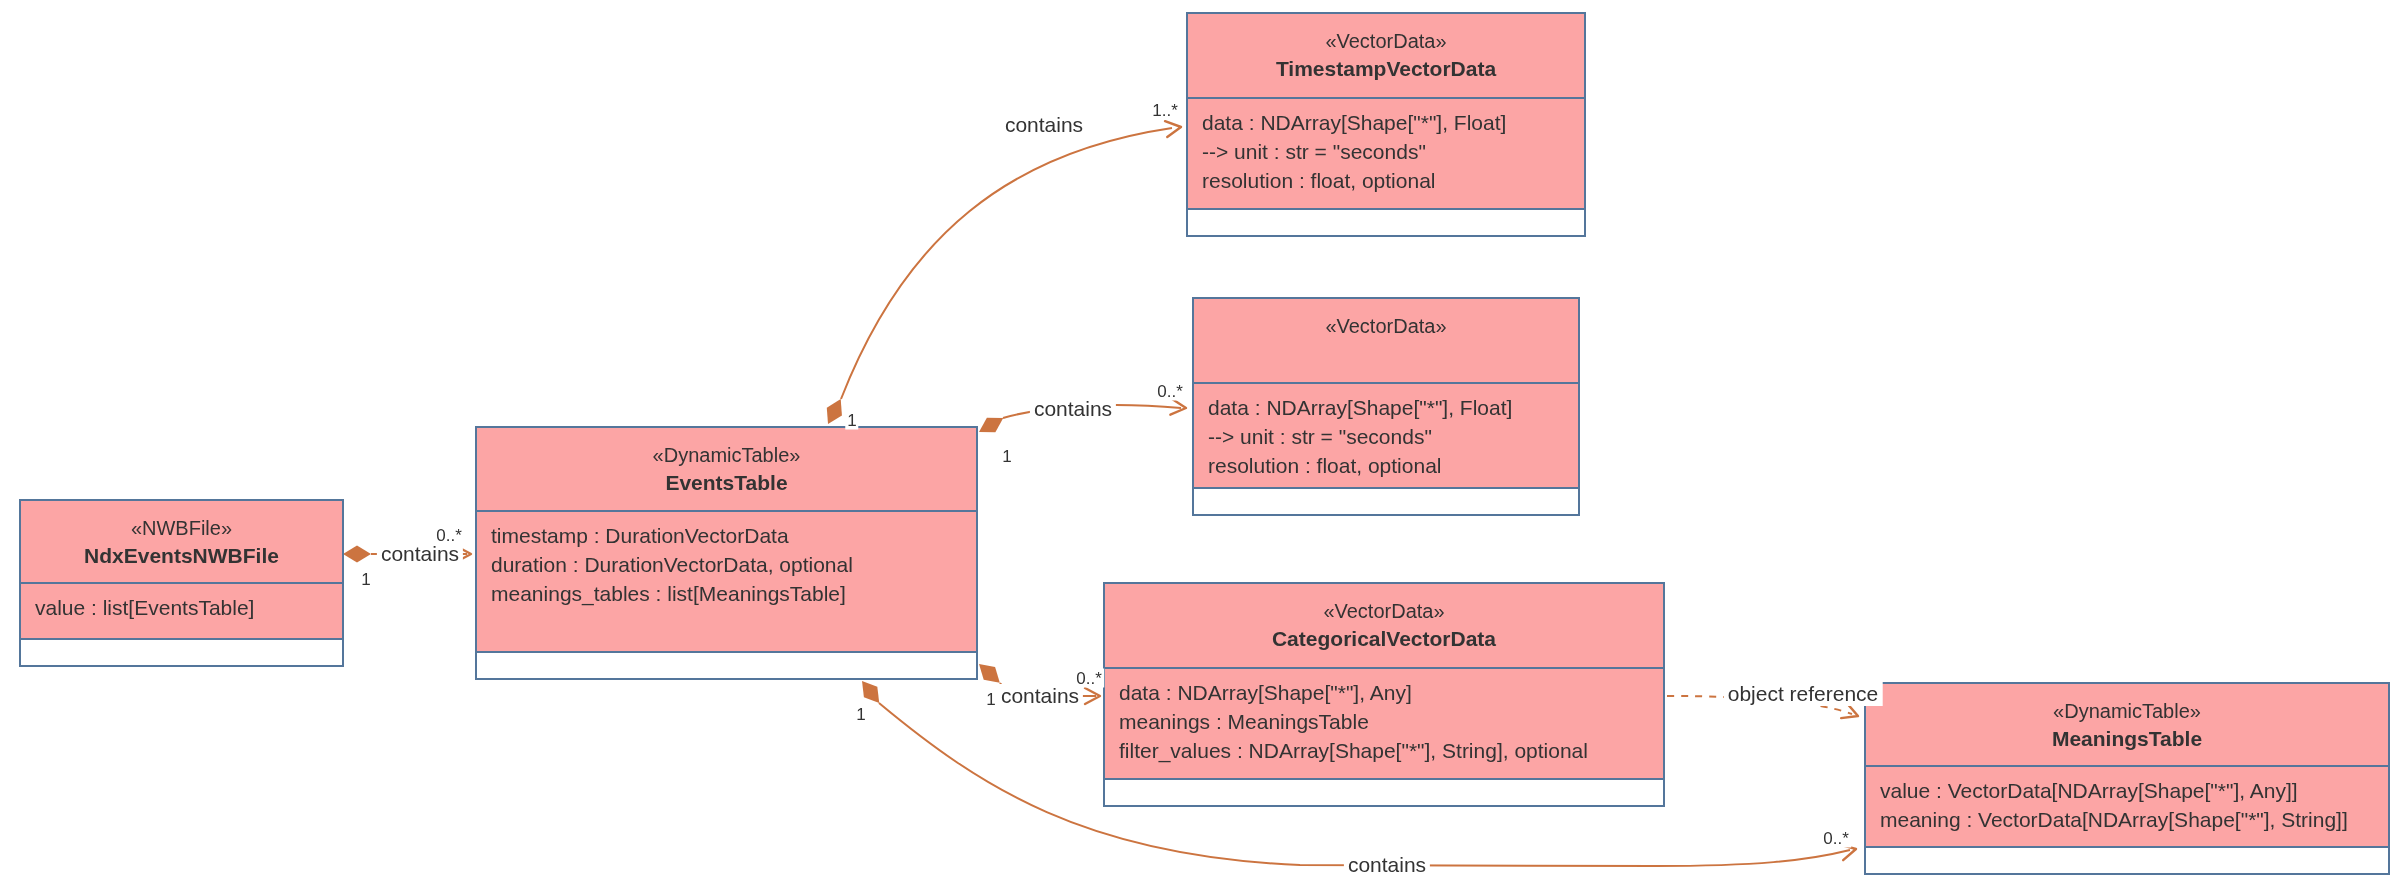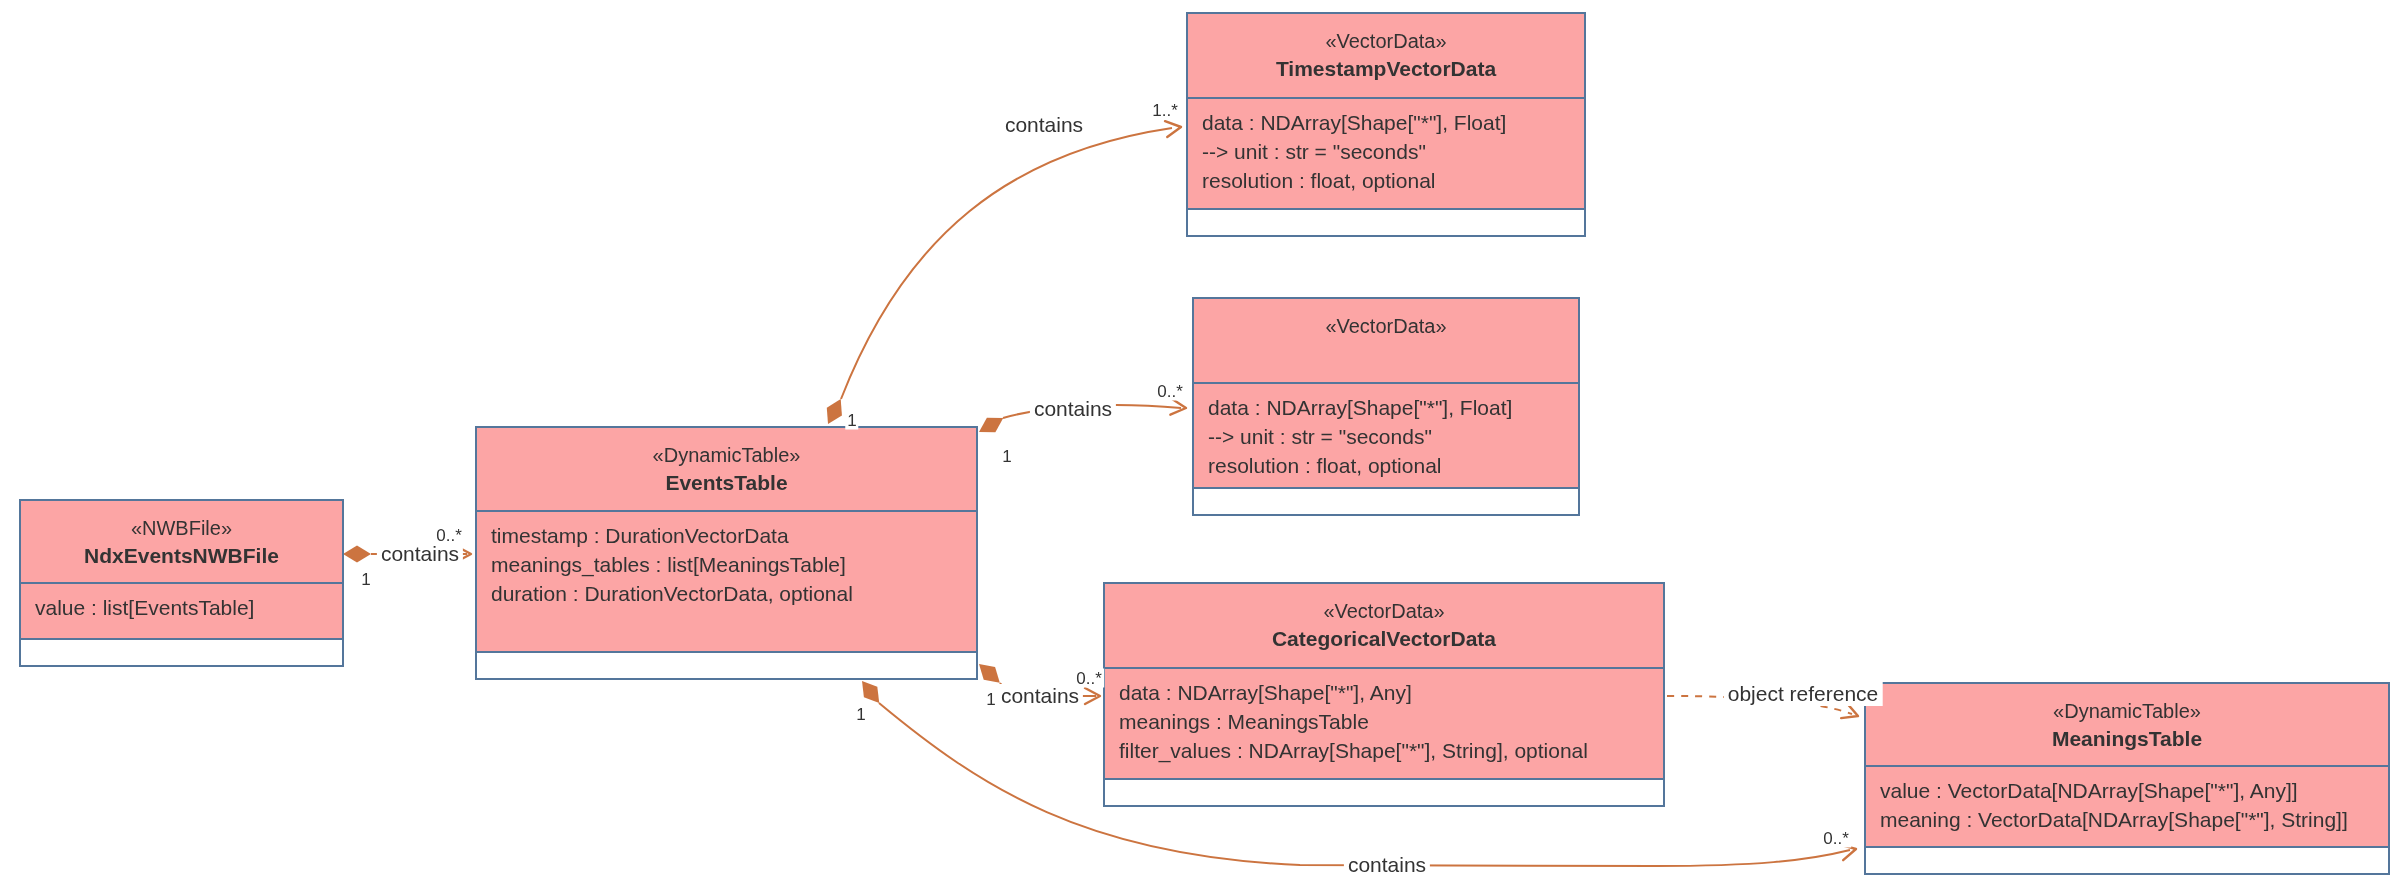--- a/index.html
+++ b/index.html
@@ -116,22 +116,22 @@
     <div class="uml-footer"></div>
   </div>
 
   <div class="uml-class" style="left:475px; top:426px; width:503px; height:254px;">
     <div class="uml-head" style="height:82px;">
       <div class="stereotype">«DynamicTable»</div>
       <div class="cls-name">EventsTable</div>
     </div>
     <div class="uml-attrs">
       <div class="attr">timestamp : DurationVectorData</div>
+      <div class="attr">duration : DurationVectorData, optional</div>
       <div class="attr">meanings_tables : list[MeaningsTable]</div>
-      <div class="attr">duration : DurationVectorData, optional</div>
     </div>
     <div class="uml-footer"></div>
   </div>
 
   <div class="uml-class" style="left:1186px; top:12px; width:400px; height:225px;">
     <div class="uml-head" style="height:83px;">
       <div class="stereotype">«VectorData»</div>
       <div class="cls-name">TimestampVectorData</div>
     </div>
     <div class="uml-attrs">

